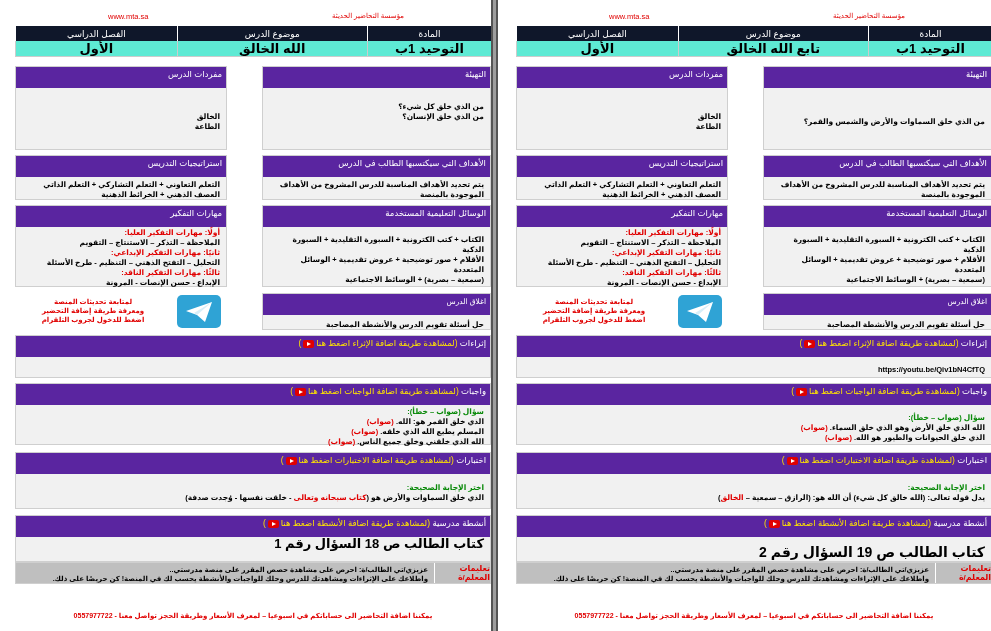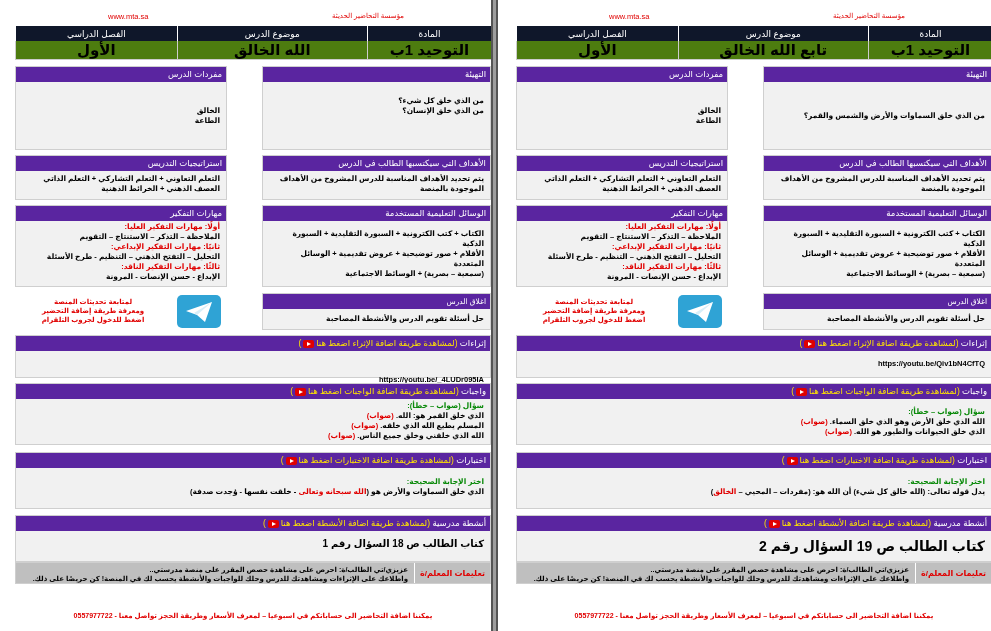--- a/index.html
+++ b/index.html
@@ -6,36 +6,36 @@
   body { width: 991px; height: 631px; background: #ffffff; font-family: "Liberation Sans", "DejaVu Sans", sans-serif; position: relative; overflow: hidden; direction: ltr; }
   .divider { position: absolute; left: 491px; top: 0; width: 7px; height: 631px; background: #9e9e9e; border-left: 2px solid #555; border-right: 2px solid #555; }
   .page { position: absolute; top: 0; width: 476px; height: 631px; direction: rtl; }
   .page.left { left: 15px; }
   .page.right { left: 516px; }
   .toprow { position: absolute; top: 12px; left: 0; width: 100%; height: 10px; font-size: 7px; color: #e00000; }
   .toprow .org { position: absolute; right: 87px; top: 0; }
   .toprow .site { position: absolute; left: 93px; top: 0; font-size: 7.5px; }
   table.info { position: absolute; top: 26px; left: 0; width: 100%; border-collapse: collapse; }
   table.info th { background: #0f172a; color: #fff; font-weight: normal; font-size: 9px; height: 15px; border-left: 1px solid #fff; }
-  table.info td { background: #4d7c0f; color: #000; font-weight: bold; font-size: 15px; height: 15px; text-align: center; border-left: 1px solid #ccc; border-bottom: 1px solid #ccc; }
+  table.info td { background: #5eead4; color: #000; font-weight: bold; font-size: 13px; height: 15px; text-align: center; border-left: 1px solid #ccc; border-bottom: 1px solid #ccc; }
   .box { position: absolute; border: 1px solid #cfcfcf; background: #f1f1f1; }
-  .box .hdr { background: #5a25a0; color: #fff; font-size: 8.5px; height: 15px; line-height: 15px; padding: 0 4px; white-space: nowrap; overflow: hidden; }
+  .box .hdr { background: #5a25a0; color: #fff; font-size: 8.5px; height: 21px; line-height: 15px; padding: 0 4px; white-space: nowrap; overflow: hidden; }
   .box .hdr .yl { color: #ffe400; }
   .box .body { font-size: 7.5px; font-weight: bold; color: #000; padding: 3px 6px; line-height: 10px; text-align: right; }
   .center { text-align: right; }
   .vcenter { display: flex; flex-direction: column; justify-content: center; }
   .red { color: #e00000; }
   .green { color: #0a8a0a; }
   .yt { display: inline-block; width: 11px; height: 8px; background: #e00000; border-radius: 2px; vertical-align: middle; position: relative; margin: 0 2px; }
   .yt::after { content: ""; position: absolute; left: 4px; top: 2px; border-left: 4px solid #fff; border-top: 2px solid transparent; border-bottom: 2px solid transparent; }
   .tg { position: absolute; width: 44px; height: 33px; background: #2fa3d5; border-radius: 5px; }
   .tg svg { position: absolute; left: 8px; top: 6px; }
   .tgtext { position: absolute; font-size: 7px; font-weight: bold; color: #e00000; text-align: center; line-height: 9px; }
   .instr { position: absolute; left: 0; width: 100%; height: 22px; background: #bfbfbf; display: flex; border: 1px solid #cfcfcf; }
-  .instr .lbl { width: 76px; color: #e00000; font-size: 8px; font-weight: bold; display: flex; align-items: center; justify-content: center; border-left: 1px solid #fff; }
+  .instr .lbl { width: 56px; color: #e00000; font-size: 8px; font-weight: bold; display: flex; align-items: center; justify-content: center; border-left: 1px solid #fff; }
   .instr .txt { flex: 1; font-size: 7px; font-weight: bold; color: #000; line-height: 9px; padding: 2px 6px; text-align: right; }
   .footer { position: absolute; top: 612px; left: 0; width: 100%; text-align: center; font-size: 7px; font-weight: bold; color: #e00000; }
   .url { font-size: 8.5px; }
 </style>
 </head>
 <body>
 
 <div class="divider"></div>
 
 <div class="page left">
@@ -133,27 +133,27 @@
       <div><span>الذي خلق القمر هو: الله.</span> <span class="red">(صواب)</span></div>
       <div><span>المسلم يطيع الله الذي خلقه.</span> <span class="red">(صواب)</span></div>
       <div><span>الله الذي خلقني وخلق جميع الناس.</span> <span class="red">(صواب)</span></div>
     </div>
   </div>
 
   <div class="box" style="top:452px; left:0; width:100%; height:57px;">
     <div class="hdr"><span>اختبارات</span> <span class="yl"><span>(لمشاهدة طريقة اضافة الاختبارات اضغط هنا</span><span class="yt"></span><span>)</span></span></div>
     <div class="body" style="padding-top:9px;">
       <div class="green">اختر الإجابة الصحيحة:</div>
-      <div><span>الذي خلق السماوات والأرض هو (</span><span class="red">الله سبحانه وتعالى</span><span> - خلقت نفسها - وُجدت صدفة)</span></div>
+      <div><span>الذي خلق السماوات والأرض هو (</span><span class="red">كتاب سبحانه وتعالى</span><span> - خلقت نفسها - وُجدت صدفة)</span></div>
     </div>
   </div>
 
   <div class="box" style="top:515px; left:0; width:100%; height:47px;">
     <div class="hdr"><span>أنشطة مدرسية</span> <span class="yl"><span>(لمشاهدة طريقة اضافة الأنشطة اضغط هنا</span><span class="yt"></span><span>)</span></span></div>
-    <div class="body" style="padding-top:8px; font-size:10px;">كتاب الطالب ص 18 السؤال رقم 1</div>
+    <div class="body" style="padding-top:2px; font-size:13px;">كتاب الطالب ص 18 السؤال رقم 1</div>
   </div>
 
   <div class="instr" style="top:562px;">
     <div class="lbl">تعليمات المعلم/ة</div>
     <div class="txt">
       <div>عزيزي/تي الطالب/ة: احرص على مشاهدة حصص المقرر على منصة مدرستي..</div>
       <div>واطلاعك على الإثراءات ومشاهدتك للدرس وحلك للواجبات والأنشطة يحسب لك في المنصة! كن حريصًا على ذلك.</div>
     </div>
   </div>
 
@@ -253,21 +253,21 @@
       <div class="green">سؤال (صواب – خطأ):</div>
       <div><span>الله الذي خلق الأرض وهو الذي خلق السماء.</span> <span class="red">(صواب)</span></div>
       <div><span>الذي خلق الحيوانات والطيور هو الله.</span> <span class="red">(صواب)</span></div>
     </div>
   </div>
 
   <div class="box" style="top:452px; left:0; width:100%; height:57px;">
     <div class="hdr"><span>اختبارات</span> <span class="yl"><span>(لمشاهدة طريقة اضافة الاختبارات اضغط هنا</span><span class="yt"></span><span>)</span></span></div>
     <div class="body" style="padding-top:9px;">
       <div class="green">اختر الإجابة الصحيحة:</div>
-      <div><span>يدل قوله تعالى: (الله خالق كل شيء) أن الله هو: (مفردات – المحيي – </span><span class="red">الخالق</span><span>)</span></div>
+      <div><span>يدل قوله تعالى: (الله خالق كل شيء) أن الله هو: (الرازق – سمعية – </span><span class="red">الخالق</span><span>)</span></div>
     </div>
   </div>
 
   <div class="box" style="top:515px; left:0; width:100%; height:47px;">
     <div class="hdr"><span>أنشطة مدرسية</span> <span class="yl"><span>(لمشاهدة طريقة اضافة الأنشطة اضغط هنا</span><span class="yt"></span><span>)</span></span></div>
     <div class="body" style="padding-top:10px; font-size:14px;">كتاب الطالب ص 19 السؤال رقم 2</div>
   </div>
 
   <div class="instr" style="top:562px;">
     <div class="lbl">تعليمات المعلم/ة</div>

